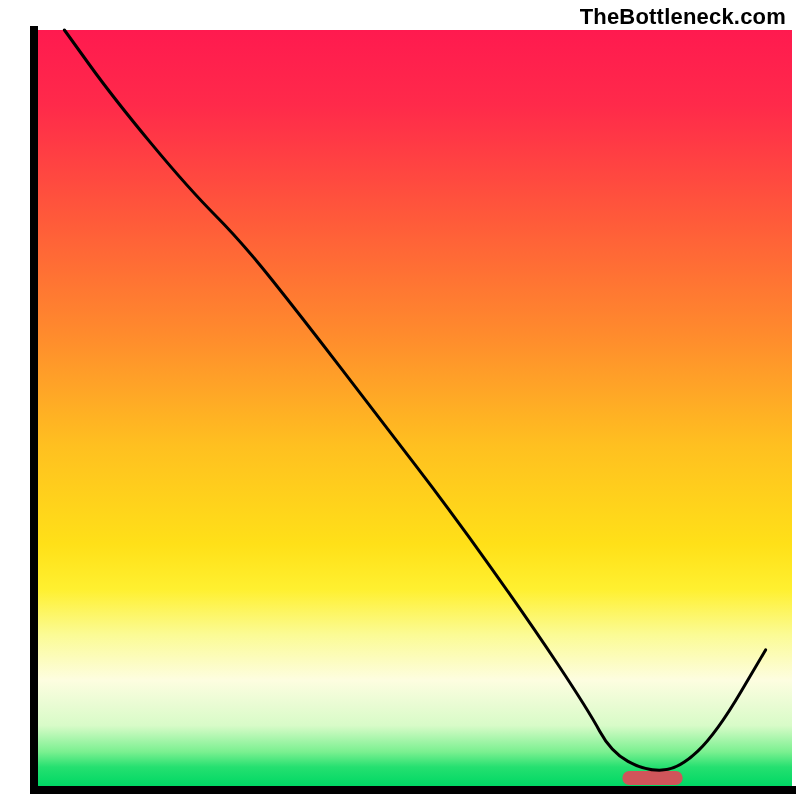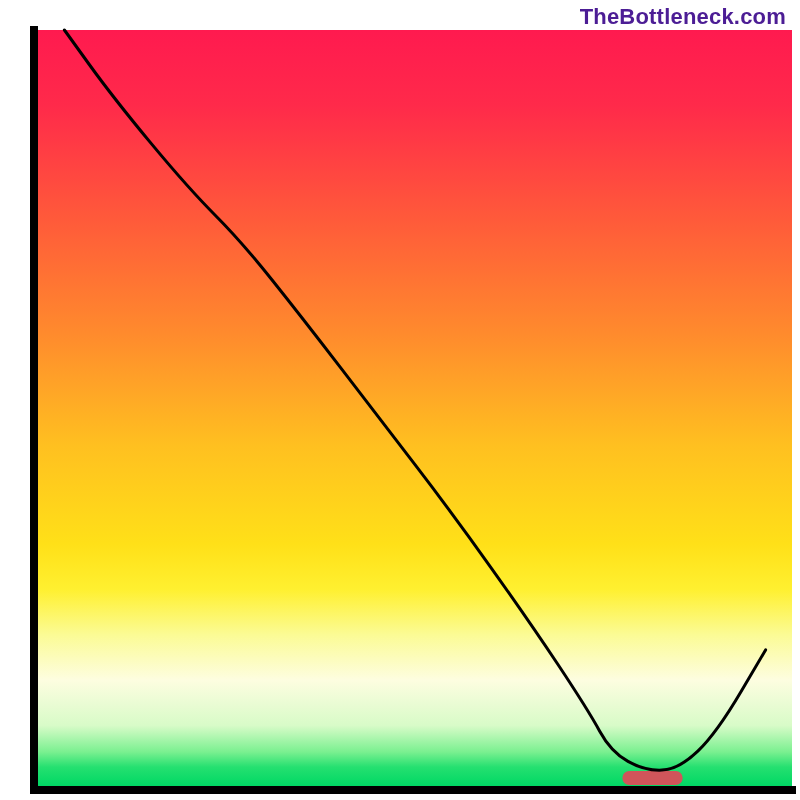--- a/index.html
+++ b/index.html
@@ -15,21 +15,21 @@
     position: relative;
     width: 800px;
     height: 800px;
   }
   .watermark {
     position: absolute;
     top: 4px;
     right: 14px;
     font-size: 22px;
     font-weight: 600;
-    color: #4c1d95;
+    color: #000000;
     letter-spacing: 0.2px;
   }
   svg {
     display: block;
   }
 </style>
 </head>
 <body>
 <div class="frame">
 

